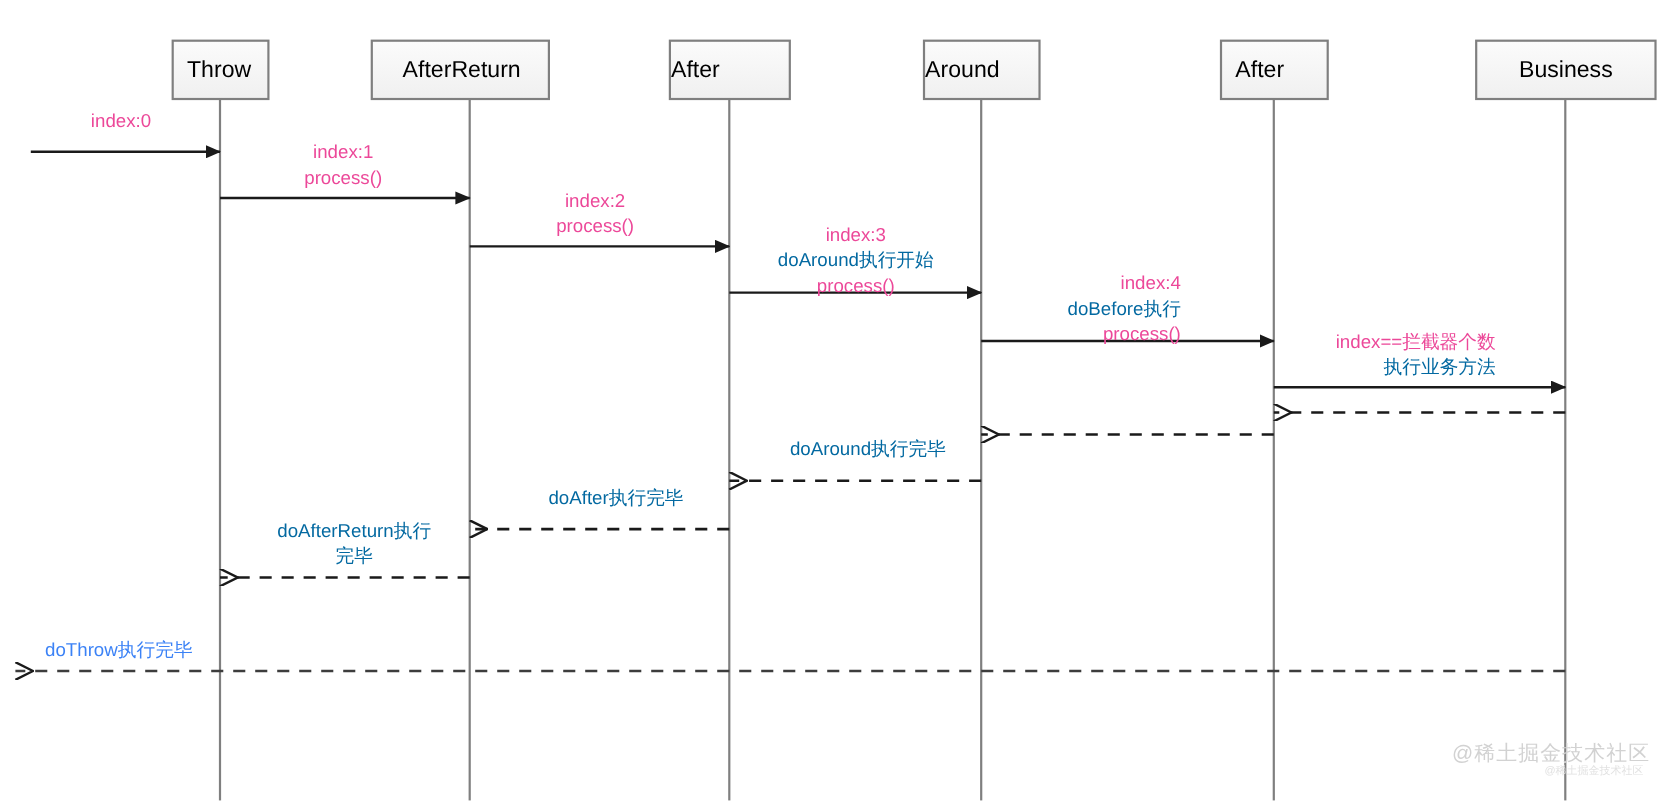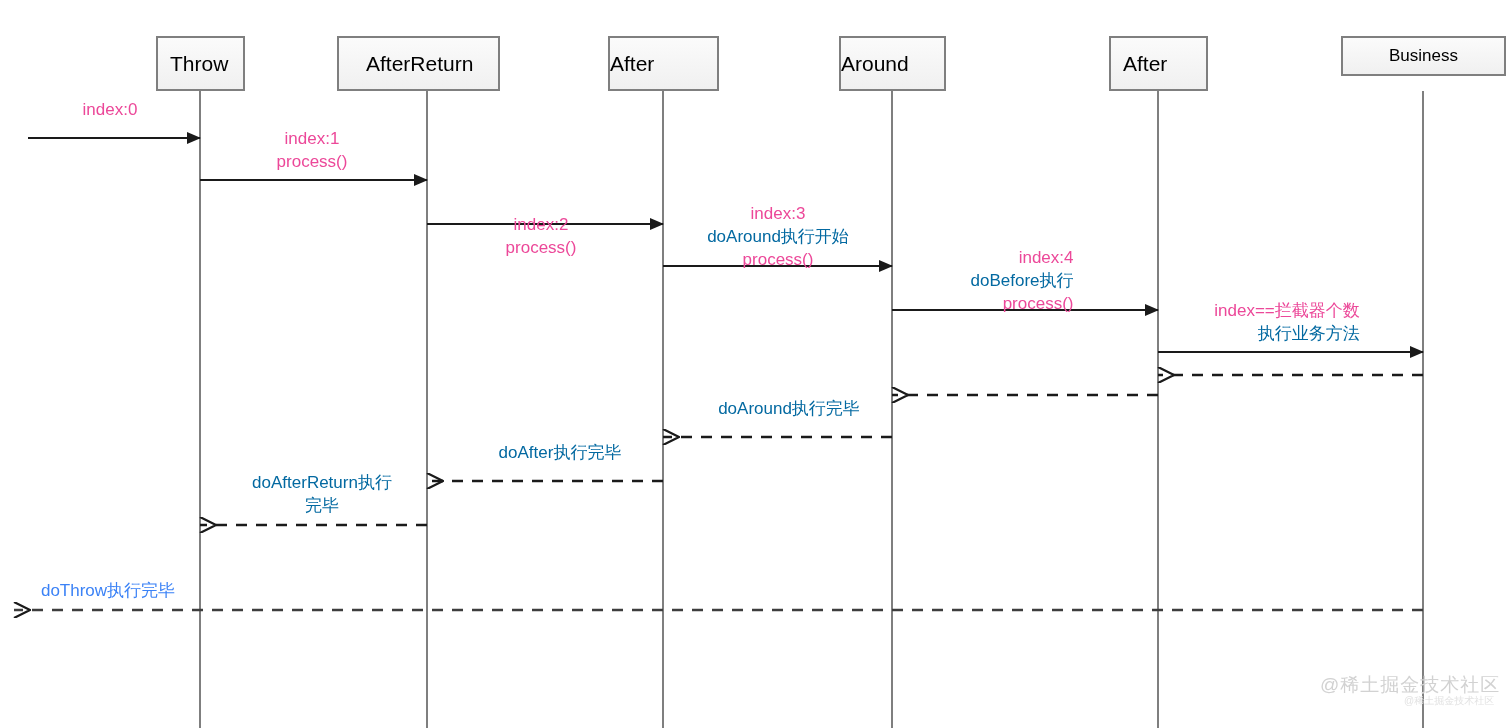--- a/index.html
+++ b/index.html
@@ -115,33 +115,33 @@
       </div>
       <div class="participant-box" style="left: 608px; top: 36px; width: 111px; height: 55px; font-size: 21px; justify-content: flex-start; padding-left: 0;">
         <span class="participant-label">After</span>
       </div>
       <div class="participant-box" style="left: 839px; top: 36px; width: 107px; height: 55px; font-size: 21px; justify-content: flex-start; ">
         <span class="participant-label">Around</span>
       </div>
       <div class="participant-box" style="left: 1109px; top: 36px; width: 99px; height: 55px; font-size: 21px; justify-content: flex-start; padding-left: 12px;">
         <span class="participant-label">After</span>
       </div>
-      <div class="participant-box" style="left: 1341px; top: 36px; width: 165px; height: 40px; font-size: 17px; justify-content: center;">
+      <div class="participant-box" style="left: 1341px; top: 36px; width: 165px; height: 55px; font-size: 21px; justify-content: center;">
         <span class="participant-label" style="text-align: center;">Business</span>
       </div>
     </div>
   <div id="labels-layer">
       <div class="msg-label" style="left: 110px; top: 98px;">
         <span class="l-dark">index:0</span>
       </div>
       <div class="msg-label" style="left: 312px; top: 127px;">
         <span class="l-dark">index:1</span>
         <span class="l-dark">process()</span>
       </div>
-      <div class="msg-label" style="left: 541px; top: 171px; margin-top: 42px;">
+      <div class="msg-label" style="left: 541px; top: 171px;">
         <span class="l-dark">index:2</span>
         <span class="l-dark">process()</span>
       </div>
       <div class="msg-label" style="left: 778px; top: 202px;">
         <span class="l-dark">index:3</span>
         <span class="l-red">doAround执行开始</span>
         <span class="l-dark">process()</span>
       </div>
       <div class="msg-label" style="left: 1022px; top: 246px; text-align: right;">
         <span class="l-dark">index:4</span>

